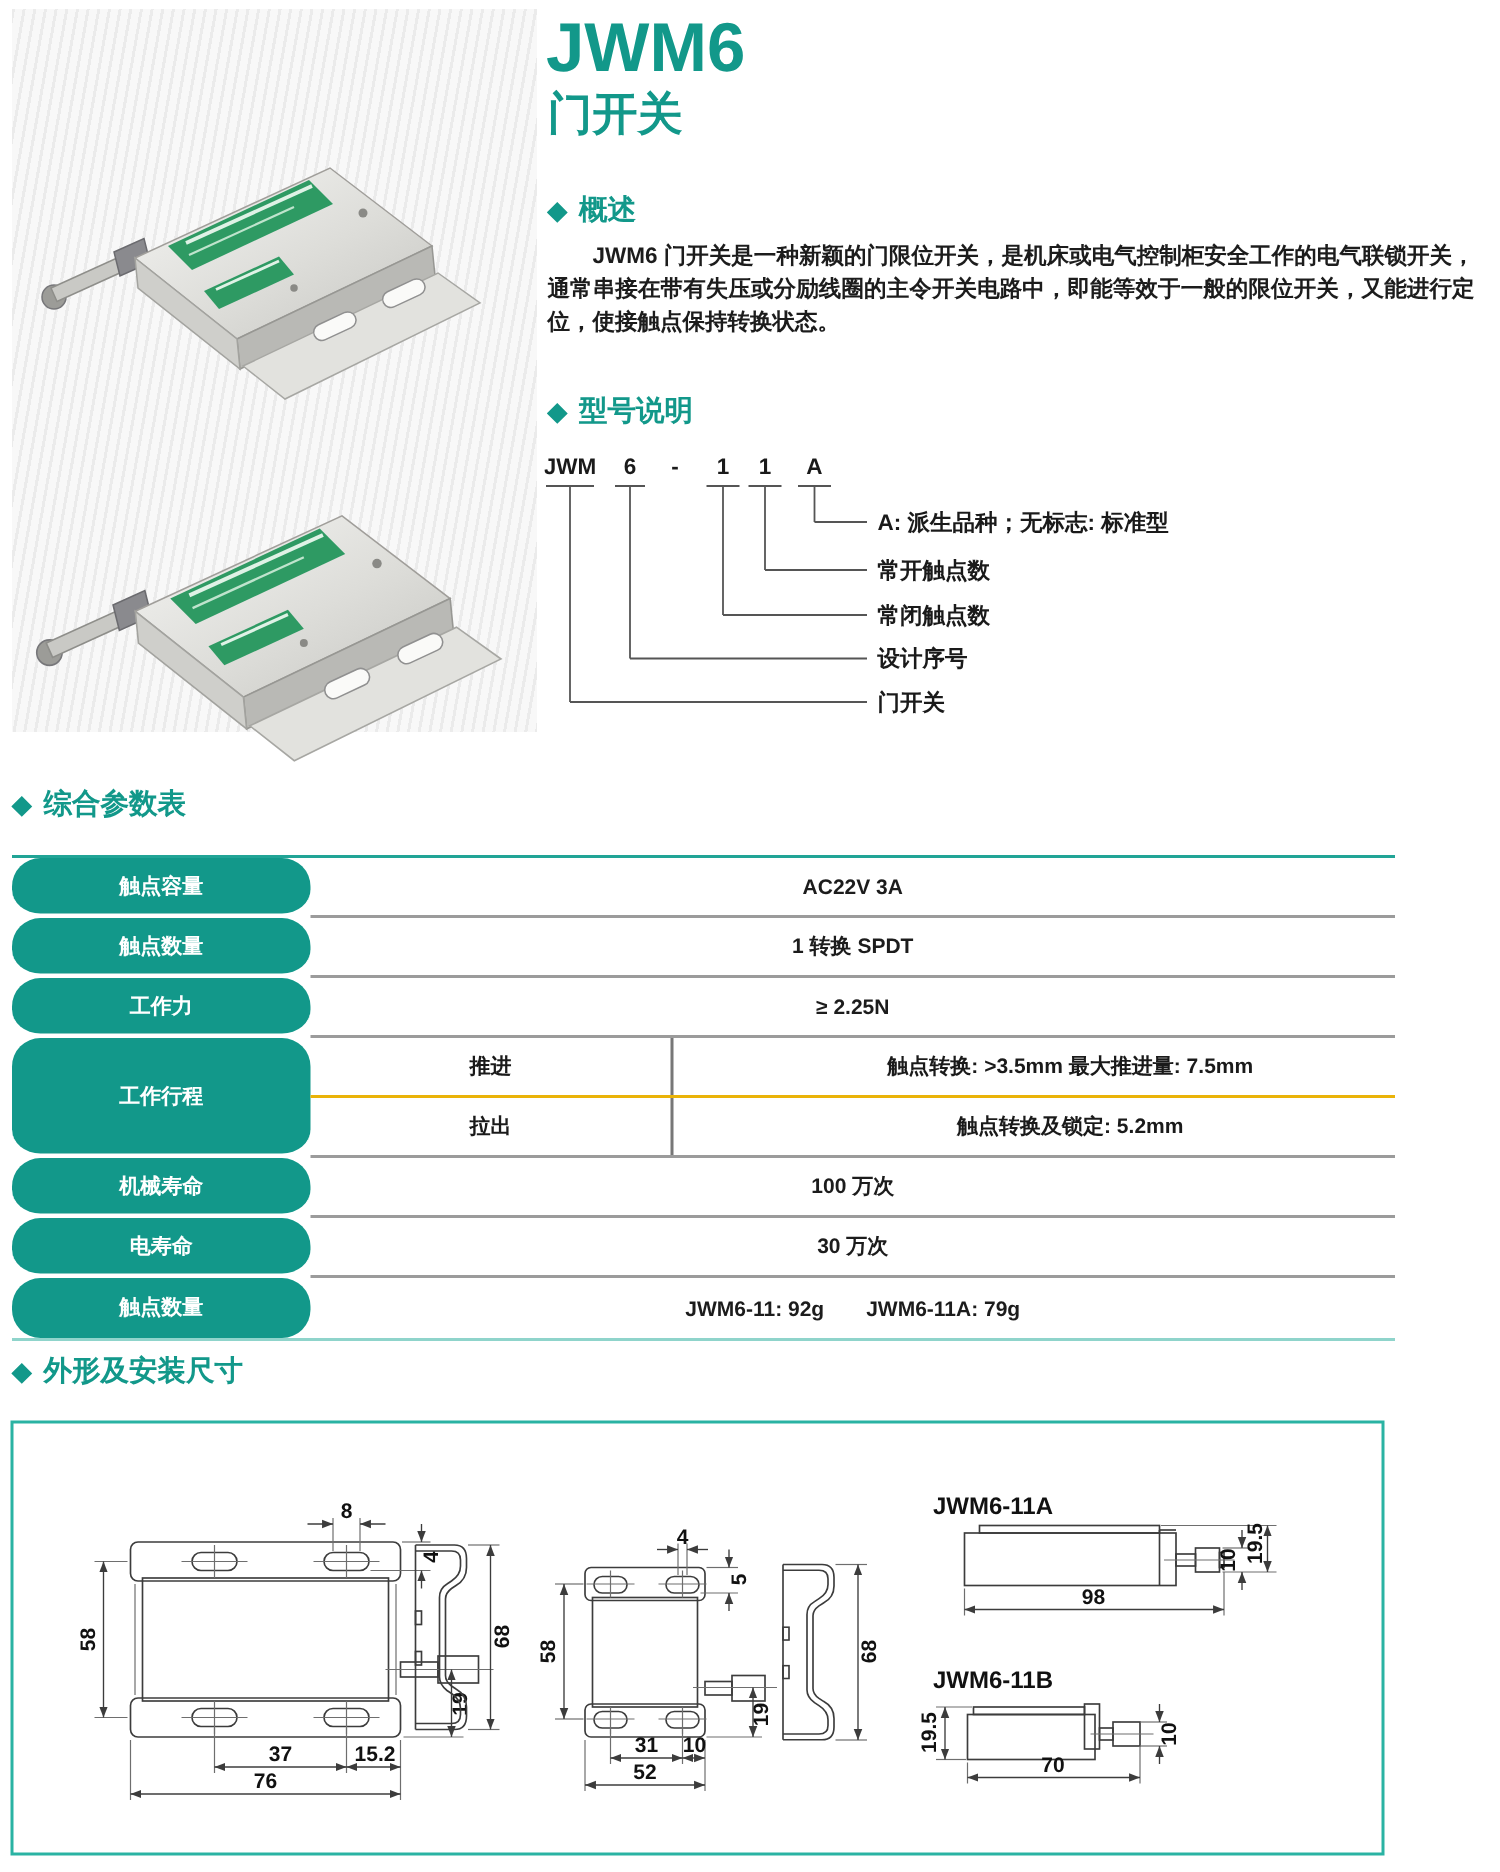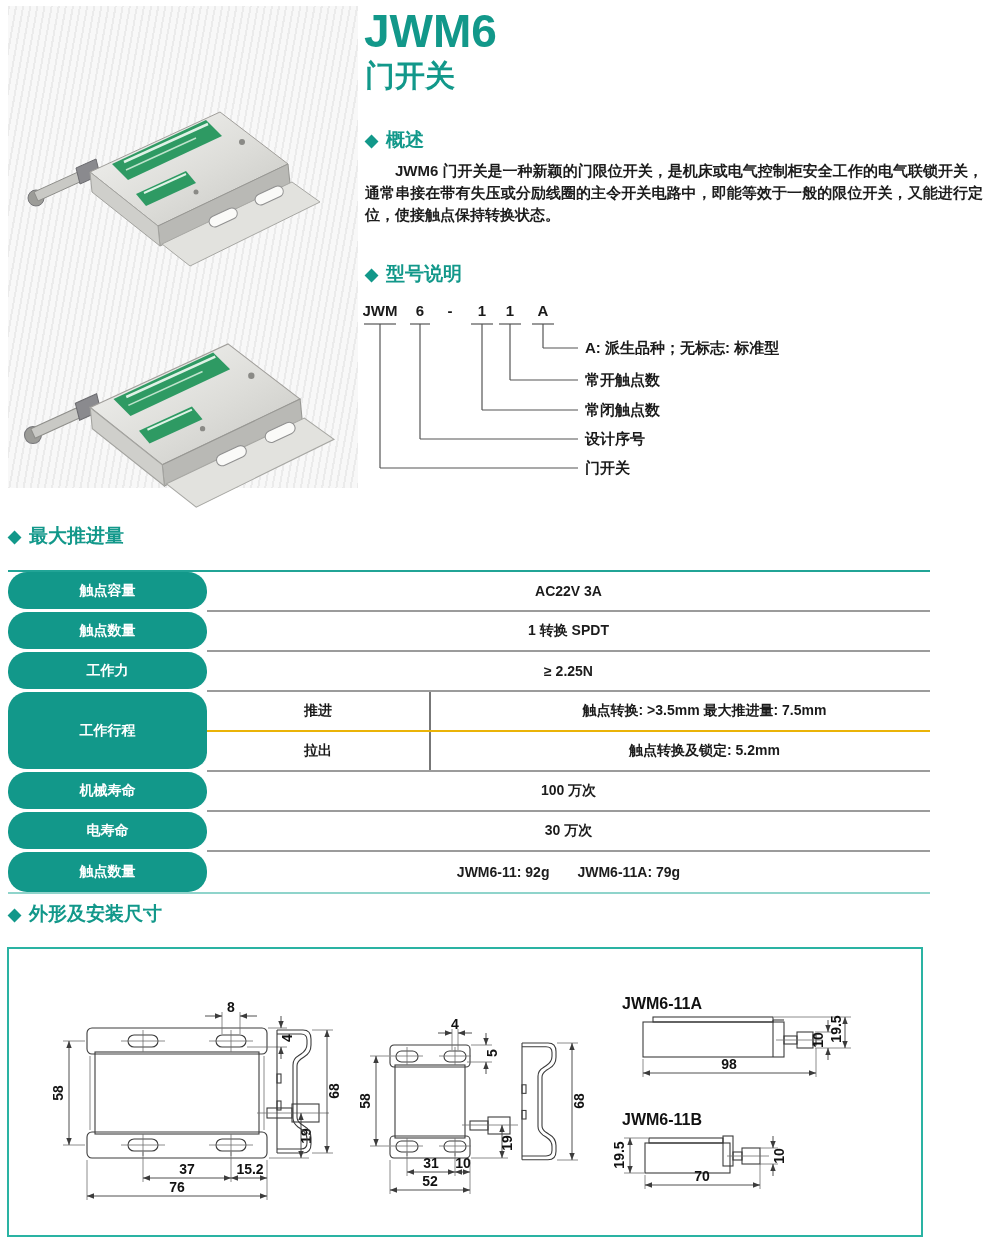--- a/index.html
+++ b/index.html
@@ -37,21 +37,21 @@
   .plabel{width:199px;background:var(--teal);color:#fff;display:flex;align-items:center;
     justify-content:center;font-size:14px;font-weight:600;border-bottom:3px solid #fff;box-sizing:border-box;border-radius:19px;}
   .prow.last .plabel{border-bottom:none;}
   .pvalue{flex:1;display:flex;align-items:center;justify-content:center;font-size:14px;
     font-weight:600;color:#1c1c1c;border-bottom:2px solid #9b9b9b;box-sizing:border-box;text-align:center;}
   .prow.last .pvalue{border-bottom:none;gap:28px;}
   .pvalue.gap2{gap:46px;}
   .psub{flex:1;display:flex;flex-direction:column;border-bottom:2px solid #9b9b9b;box-sizing:border-box;}
   .psubrow{flex:1;display:flex;}
   .psubrow + .psubrow{border-top:2px solid #eab308;}
-  .psubname{width:224px;display:flex;align-items:center;justify-content:center;font-size:14px;
+  .psubname{width:242px;display:flex;align-items:center;justify-content:center;font-size:14px;
     font-weight:600;border-right:2px solid #777;box-sizing:border-box;}
   .psubval{flex:1;display:flex;align-items:center;justify-content:center;font-size:14px;font-weight:700;padding-left:48px;}
 
   
   .dpanel{position:absolute;left:7px;top:947px;width:916px;height:290px;
     border:2px solid #2ab3a3;box-sizing:border-box;background:#fff;}
   .dsvg{position:absolute;left:0;top:0;}
   .dsvg .ol{stroke:#3c3c3c;stroke-width:1.1;fill:none;}
   .dsvg .thin{stroke:#6e6e6e;stroke-width:0.8;fill:none;}
   .dsvg .dim{stroke:#3c3c3c;stroke-width:0.9;fill:none;}
@@ -136,21 +136,21 @@
       <line class="mline" x1="180" y1="50" x2="215" y2="50"></line>
     <text class="mlabel" x="222" y="55">A: 派生品种；无标志: 标准型</text>
     <text class="mlabel" x="222" y="87">常开触点数</text>
     <text class="mlabel" x="222" y="117">常闭触点数</text>
     <text class="mlabel" x="222" y="146">设计序号</text>
     <text class="mlabel" x="222" y="175">门开关</text>
   </svg>
 
   <div class="sec-head" style="left:8px;top:523px;">
     <span class="diamond">◆</span>
-    <span>最大推进量</span>
+    <span>综合参数表</span>
   </div>
 
   <div class="ptable">
     <div class="prow">
       <div class="plabel">触点容量</div>
       <div class="pvalue">AC22V 3A</div>
     </div>
     <div class="prow">
       <div class="plabel">触点数量</div>
       <div class="pvalue">1 转换 SPDT</div>

